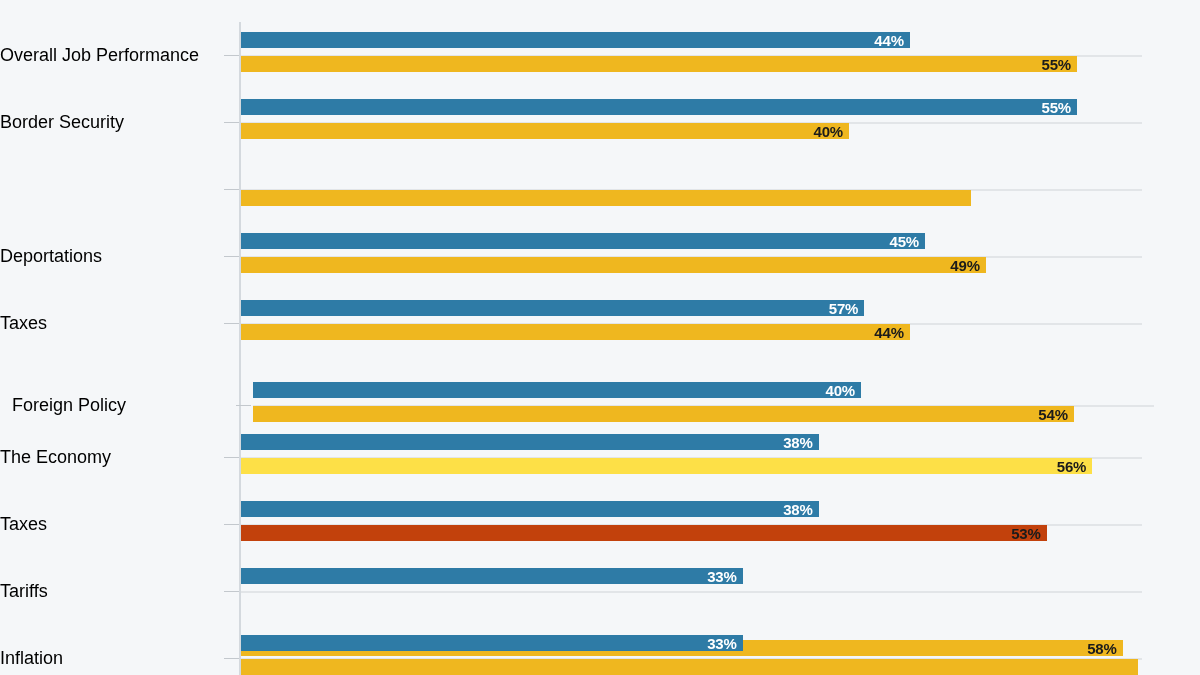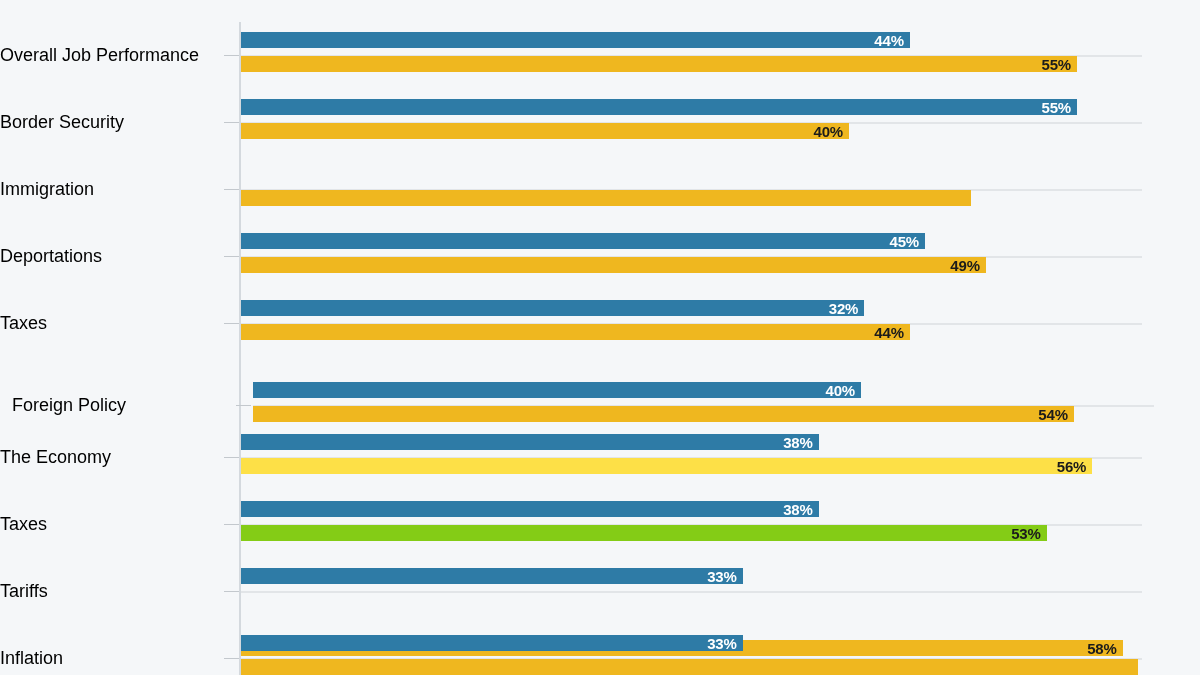--- a/index.html
+++ b/index.html
@@ -132,42 +132,41 @@
           <div class="tick"></div>
           <div class="gridline"></div>
           <div class="bar blue" title="Border Security — Approve: 55%" style="width: 836px; background: rgb(46, 123, 166);">
             <span class="bar-label">55%</span>
           </div>
           <div class="bar yellow" title="Border Security — Disapprove: 40%" style="width: 608px; background: rgb(239, 183, 31);">
             <span class="bar-label">40%</span>
           </div>
         </div>
         <div class="cat-group" style="top: 156px;">
-          <div class="cat-label">Immigration</div>
           <div class="tick"></div>
           <div class="gridline"></div>
           <div class="bar yellow" title="Immigration — Disapprove: 48%" style="width: 729.6px; background: rgb(239, 183, 31);"></div>
         </div>
         <div class="cat-group" style="top: 223px;">
           <div class="cat-label">Deportations</div>
           <div class="tick"></div>
           <div class="gridline"></div>
           <div class="bar blue" title="Deportations — Approve: 45%" style="width: 684px; background: rgb(46, 123, 166);">
             <span class="bar-label">45%</span>
           </div>
           <div class="bar yellow" title="Deportations — Disapprove: 49%" style="width: 744.8px; background: rgb(239, 183, 31); padding-left: 33px;">
             <span class="bar-label">49%</span>
           </div>
         </div>
         <div class="cat-group" style="top: 290px;">
           <div class="cat-label">Taxes</div>
           <div class="tick"></div>
           <div class="gridline"></div>
           <div class="bar blue" title="Guns — Approve: 41%" style="width: 623.2px; background: rgb(46, 123, 166);">
-            <span class="bar-label">32%</span>
+            <span class="bar-label">57%</span>
           </div>
           <div class="bar yellow" title="Guns — Disapprove: 44%" style="width: 668.8px; background: rgb(239, 183, 31);">
             <span class="bar-label">44%</span>
           </div>
         </div>
         <div class="cat-group" style="top: 372px; margin-left: 12px;">
           <div class="cat-label">Foreign Policy</div>
           <div class="tick"></div>
           <div class="gridline"></div>
           <div class="bar blue" title="Foreign Policy — Approve: 40%" style="width: 608px; background: rgb(46, 123, 166);">
@@ -188,21 +187,21 @@
             <span class="bar-label">56%</span>
           </div>
         </div>
         <div class="cat-group" style="top: 491px;">
           <div class="cat-label">Taxes</div>
           <div class="tick"></div>
           <div class="gridline"></div>
           <div class="bar blue" title="Taxes — Approve: 38%" style="width: 577.6px; background: rgb(46, 123, 166);">
             <span class="bar-label">38%</span>
           </div>
-          <div class="bar yellow" title="Taxes — Disapprove: 53%" style="width: 805.6px; background: #84cc16;">
+          <div class="bar yellow" title="Taxes — Disapprove: 53%" style="width: 805.6px; background: #c2410c;">
             <span class="bar-label">53%</span>
           </div>
         </div>
         <div class="cat-group" style="top: 558px;">
           <div class="cat-label">Tariffs</div>
           <div class="tick"></div>
           <div class="gridline"></div>
           <div class="bar blue" title="Tariffs — Approve: 33%" style="width: 501.6px; background: rgb(46, 123, 166);">
             <span class="bar-label">33%</span>
           </div>

